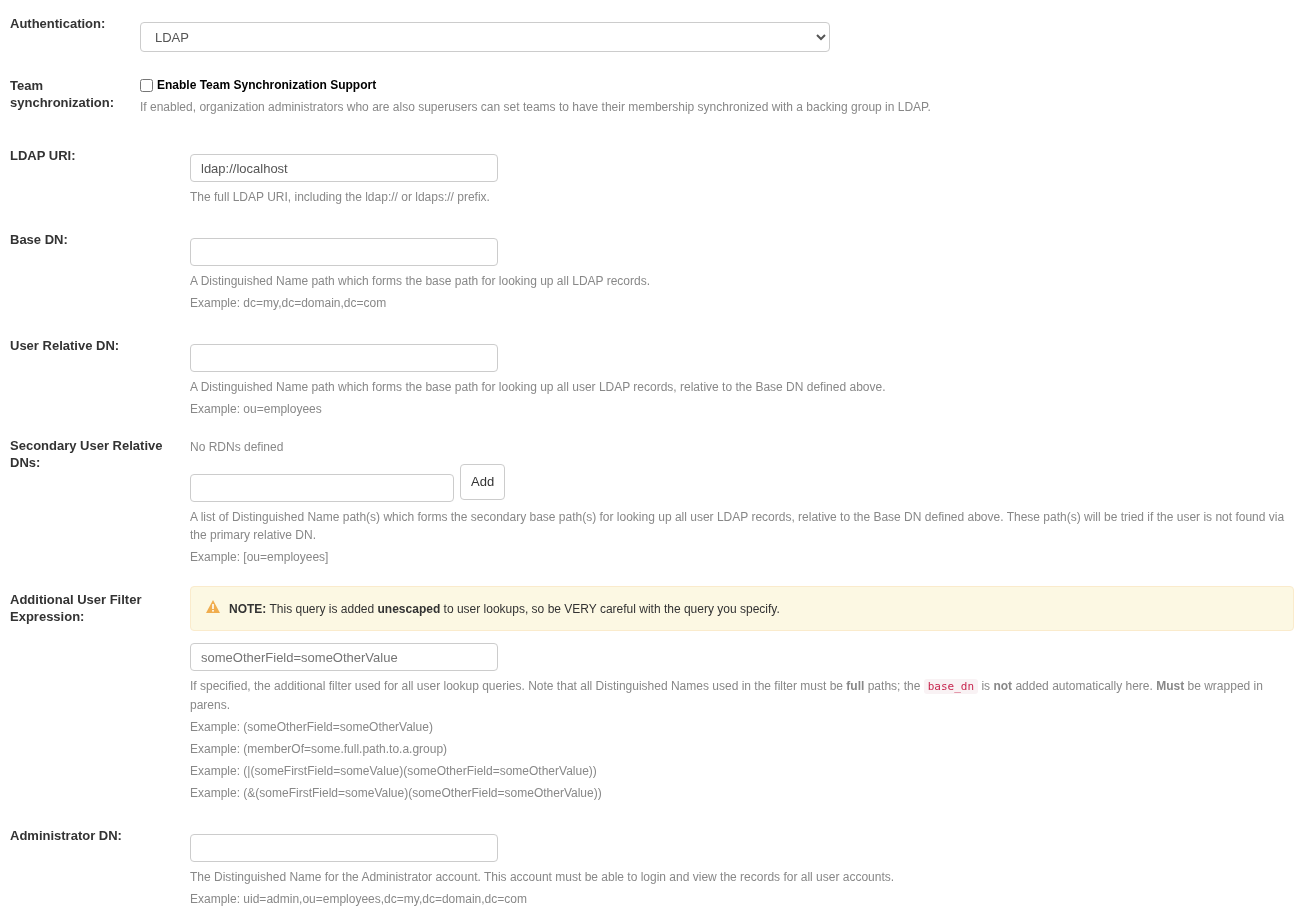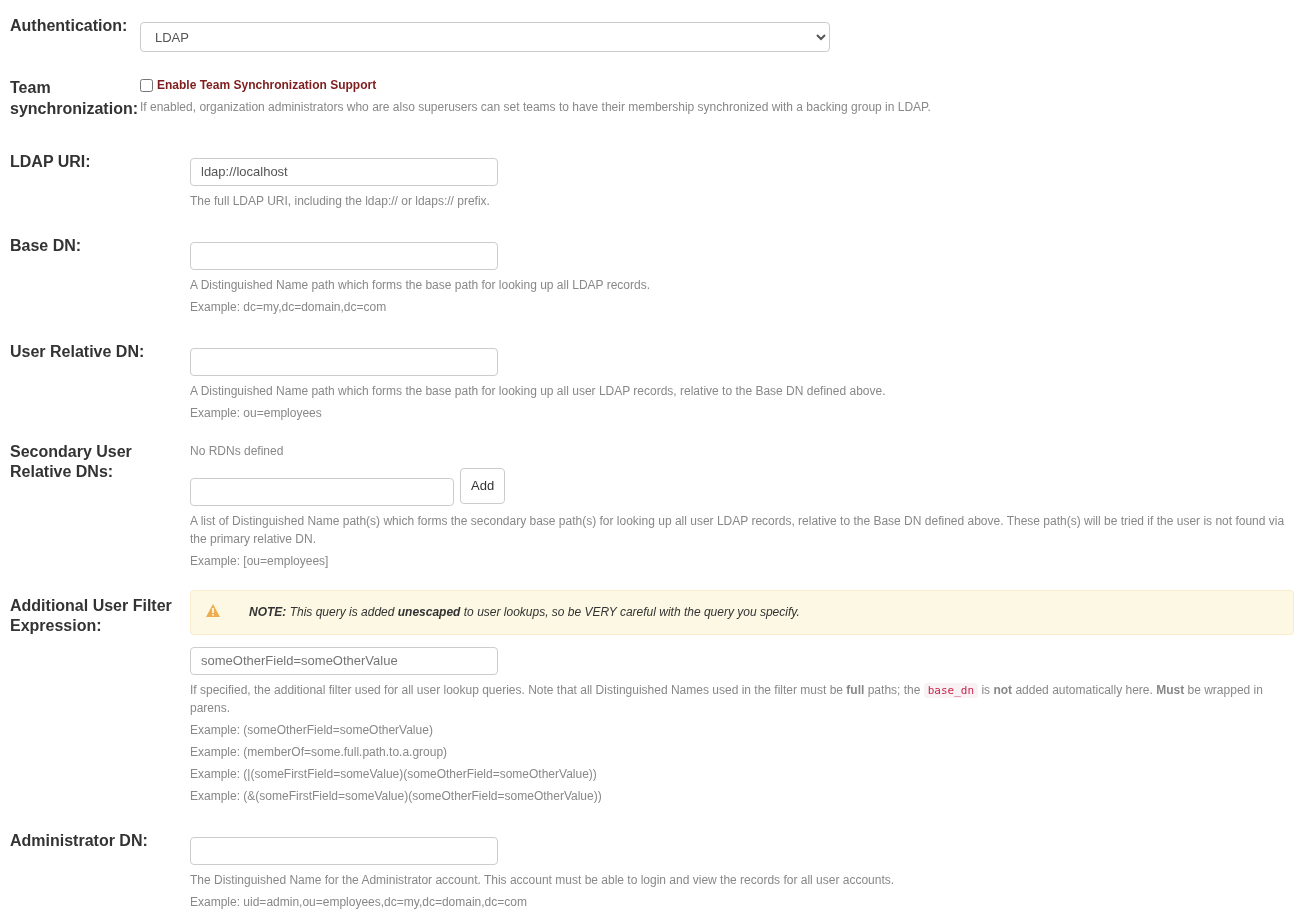--- a/index.html
+++ b/index.html
@@ -12,21 +12,21 @@
   }
   .row {
     display: flex;
     align-items: flex-start;
     margin-bottom: 20px;
   }
   .row-label {
     width: 130px;
     min-width: 130px;
     font-weight: bold;
-    font-size: 16px;
+    font-size: 13px;
     color: #333;
     padding-top: 6px;
     line-height: 1.3;
   }
   .row-label.wide { width: 180px; min-width: 180px; }
   .row-content { flex: 1; }
   .row-content.narrow { max-width: 690px; }
   select.form-control, input.form-control {
     display: block;
     height: 28px;
@@ -45,33 +45,32 @@
   .w-300 { width: 308px; }
   .help {
     font-size: 12px;
     color: #888;
     margin-top: 6px;
     line-height: 1.5;
   }
   .help + .help { margin-top: 4px; }
   .checkbox-line { display: flex; align-items: center; gap: 4px; }
   .checkbox-line input { margin: 0; }
-  .checkbox-line label { font-size: 12px; font-weight: bold; color: #7f1d1d; }
+  .checkbox-line label { font-size: 12px; font-weight: bold; color: #000000; }
   .alert {
     background: #fcf8e3;
     border: 1px solid #faebcc;
     border-radius: 4px;
     padding: 12px 14px;
     font-size: 12px;
     color: #333;
     display: flex;
     align-items: center;
-    gap: 28px;
+    gap: 8px;
     margin-bottom: 10px;
-    font-style: italic;
   }
   .alert strong { font-weight: bold; }
   .alert a { color: #337ab7; text-decoration: none; }
   .warn-icon {
     color: #e4a11b;
     font-size: 14px;
     flex-shrink: 0;
   }
   .btn {
     display: inline-block;

